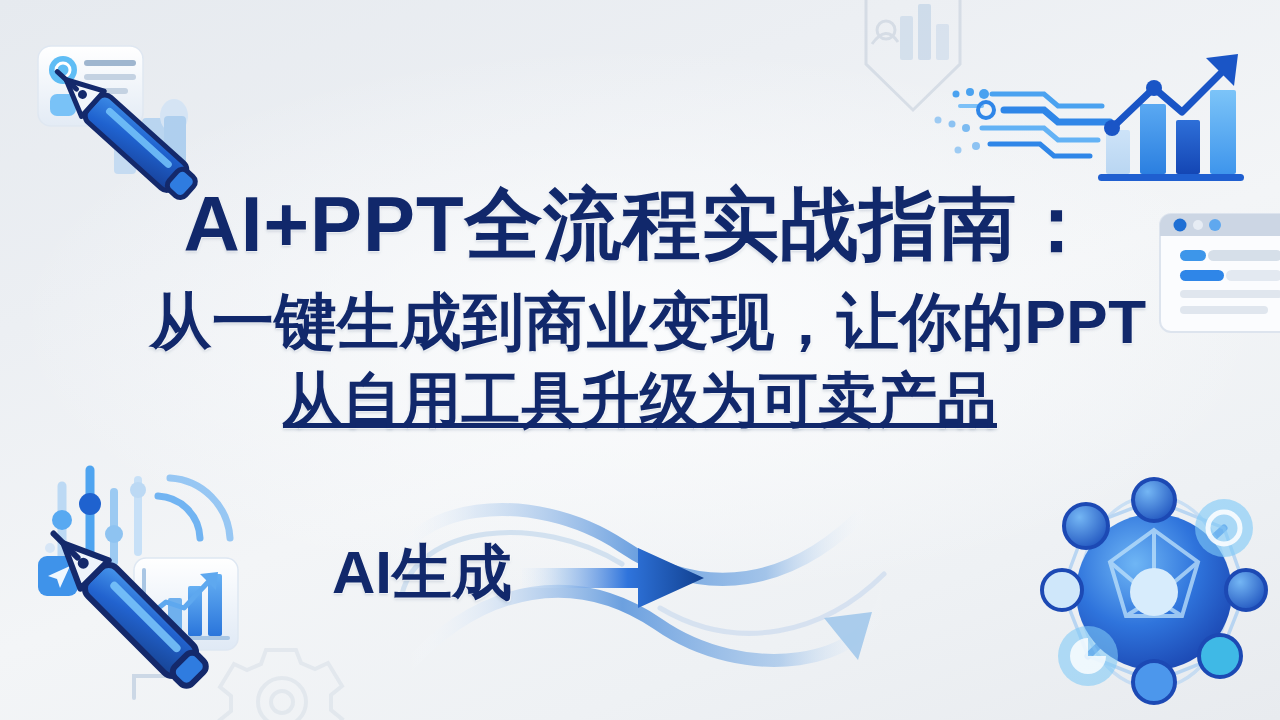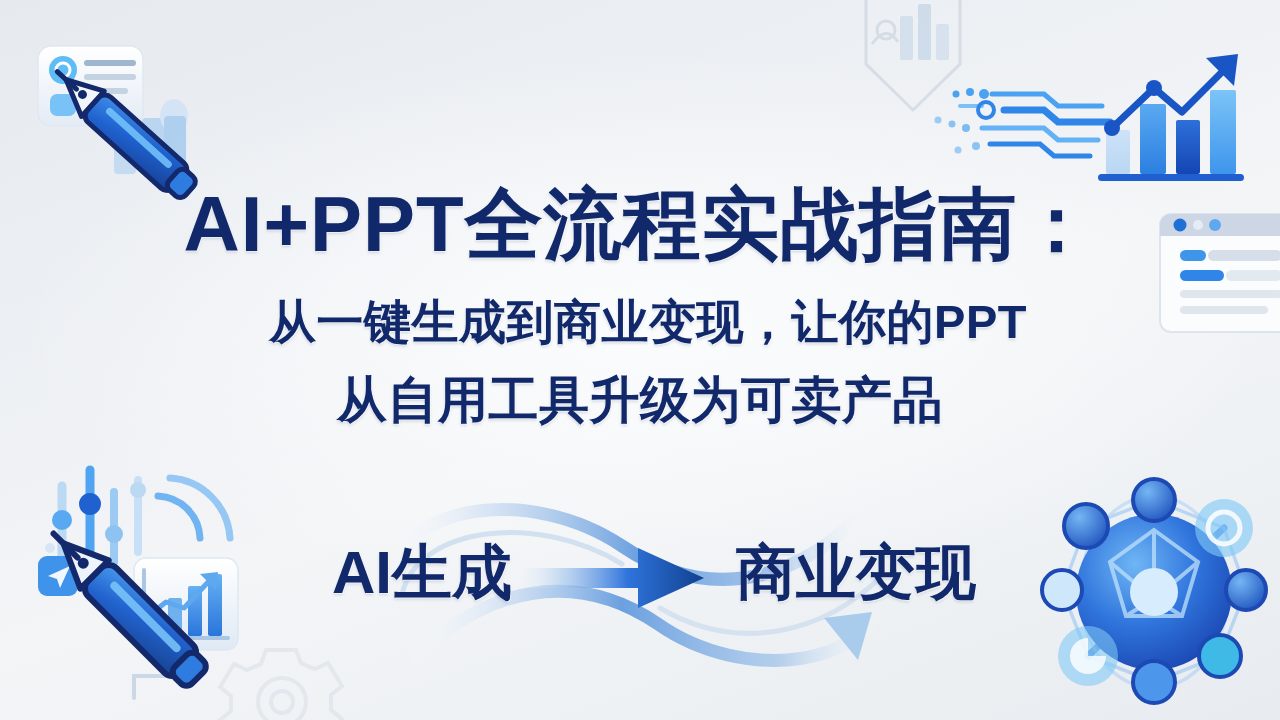--- a/index.html
+++ b/index.html
@@ -43,22 +43,22 @@
     left: 0; right: 0;
     color: #11286b;
     font-weight: bold;
     letter-spacing: 0.5px;
     white-space: nowrap;
     text-shadow:
        1px 1px 0 rgba(255,255,255,0.55),
        0 2px 3px rgba(120,135,160,0.30);
   }
   #title-line-1 { top: 182px; font-size: 78px; line-height: 84px; letter-spacing: 1px; }
-  #title-line-2 { top: 288px; font-size: 47px; line-height: 68px; margin-left: 16px; }
-  #title-line-3 { top: 366px; font-size: 50px; line-height: 68px; }
+  #title-line-2 { top: 288px; font-size: 62px; line-height: 68px; margin-left: 16px; }
+  #title-line-3 { top: 366px; font-size: 59px; line-height: 68px; text-decoration: underline; }
 
   .flow-label {
     position: absolute;
     top: 537px;
     color: #11286b;
     font-weight: bold;
     font-size: 60px;
     line-height: 72px;
     white-space: nowrap;
     text-shadow:
@@ -377,15 +377,14 @@
     </svg>
   </div>
 
   <div class="text-layer">
     <div class="headline" id="title-line-1">AI+PPT全流程实战指南：</div>
     <div class="headline" id="title-line-2">从一键生成到商业变现，让你的PPT</div>
     <div class="headline" id="title-line-3">从自用工具升级为可卖产品</div>
   </div>
 
   <div class="flow-label" id="flow-source">AI生成</div>
-  <div class="flow-label" id="flow-target">商业变现</div>
 
 </div>
 
 </body></html>

